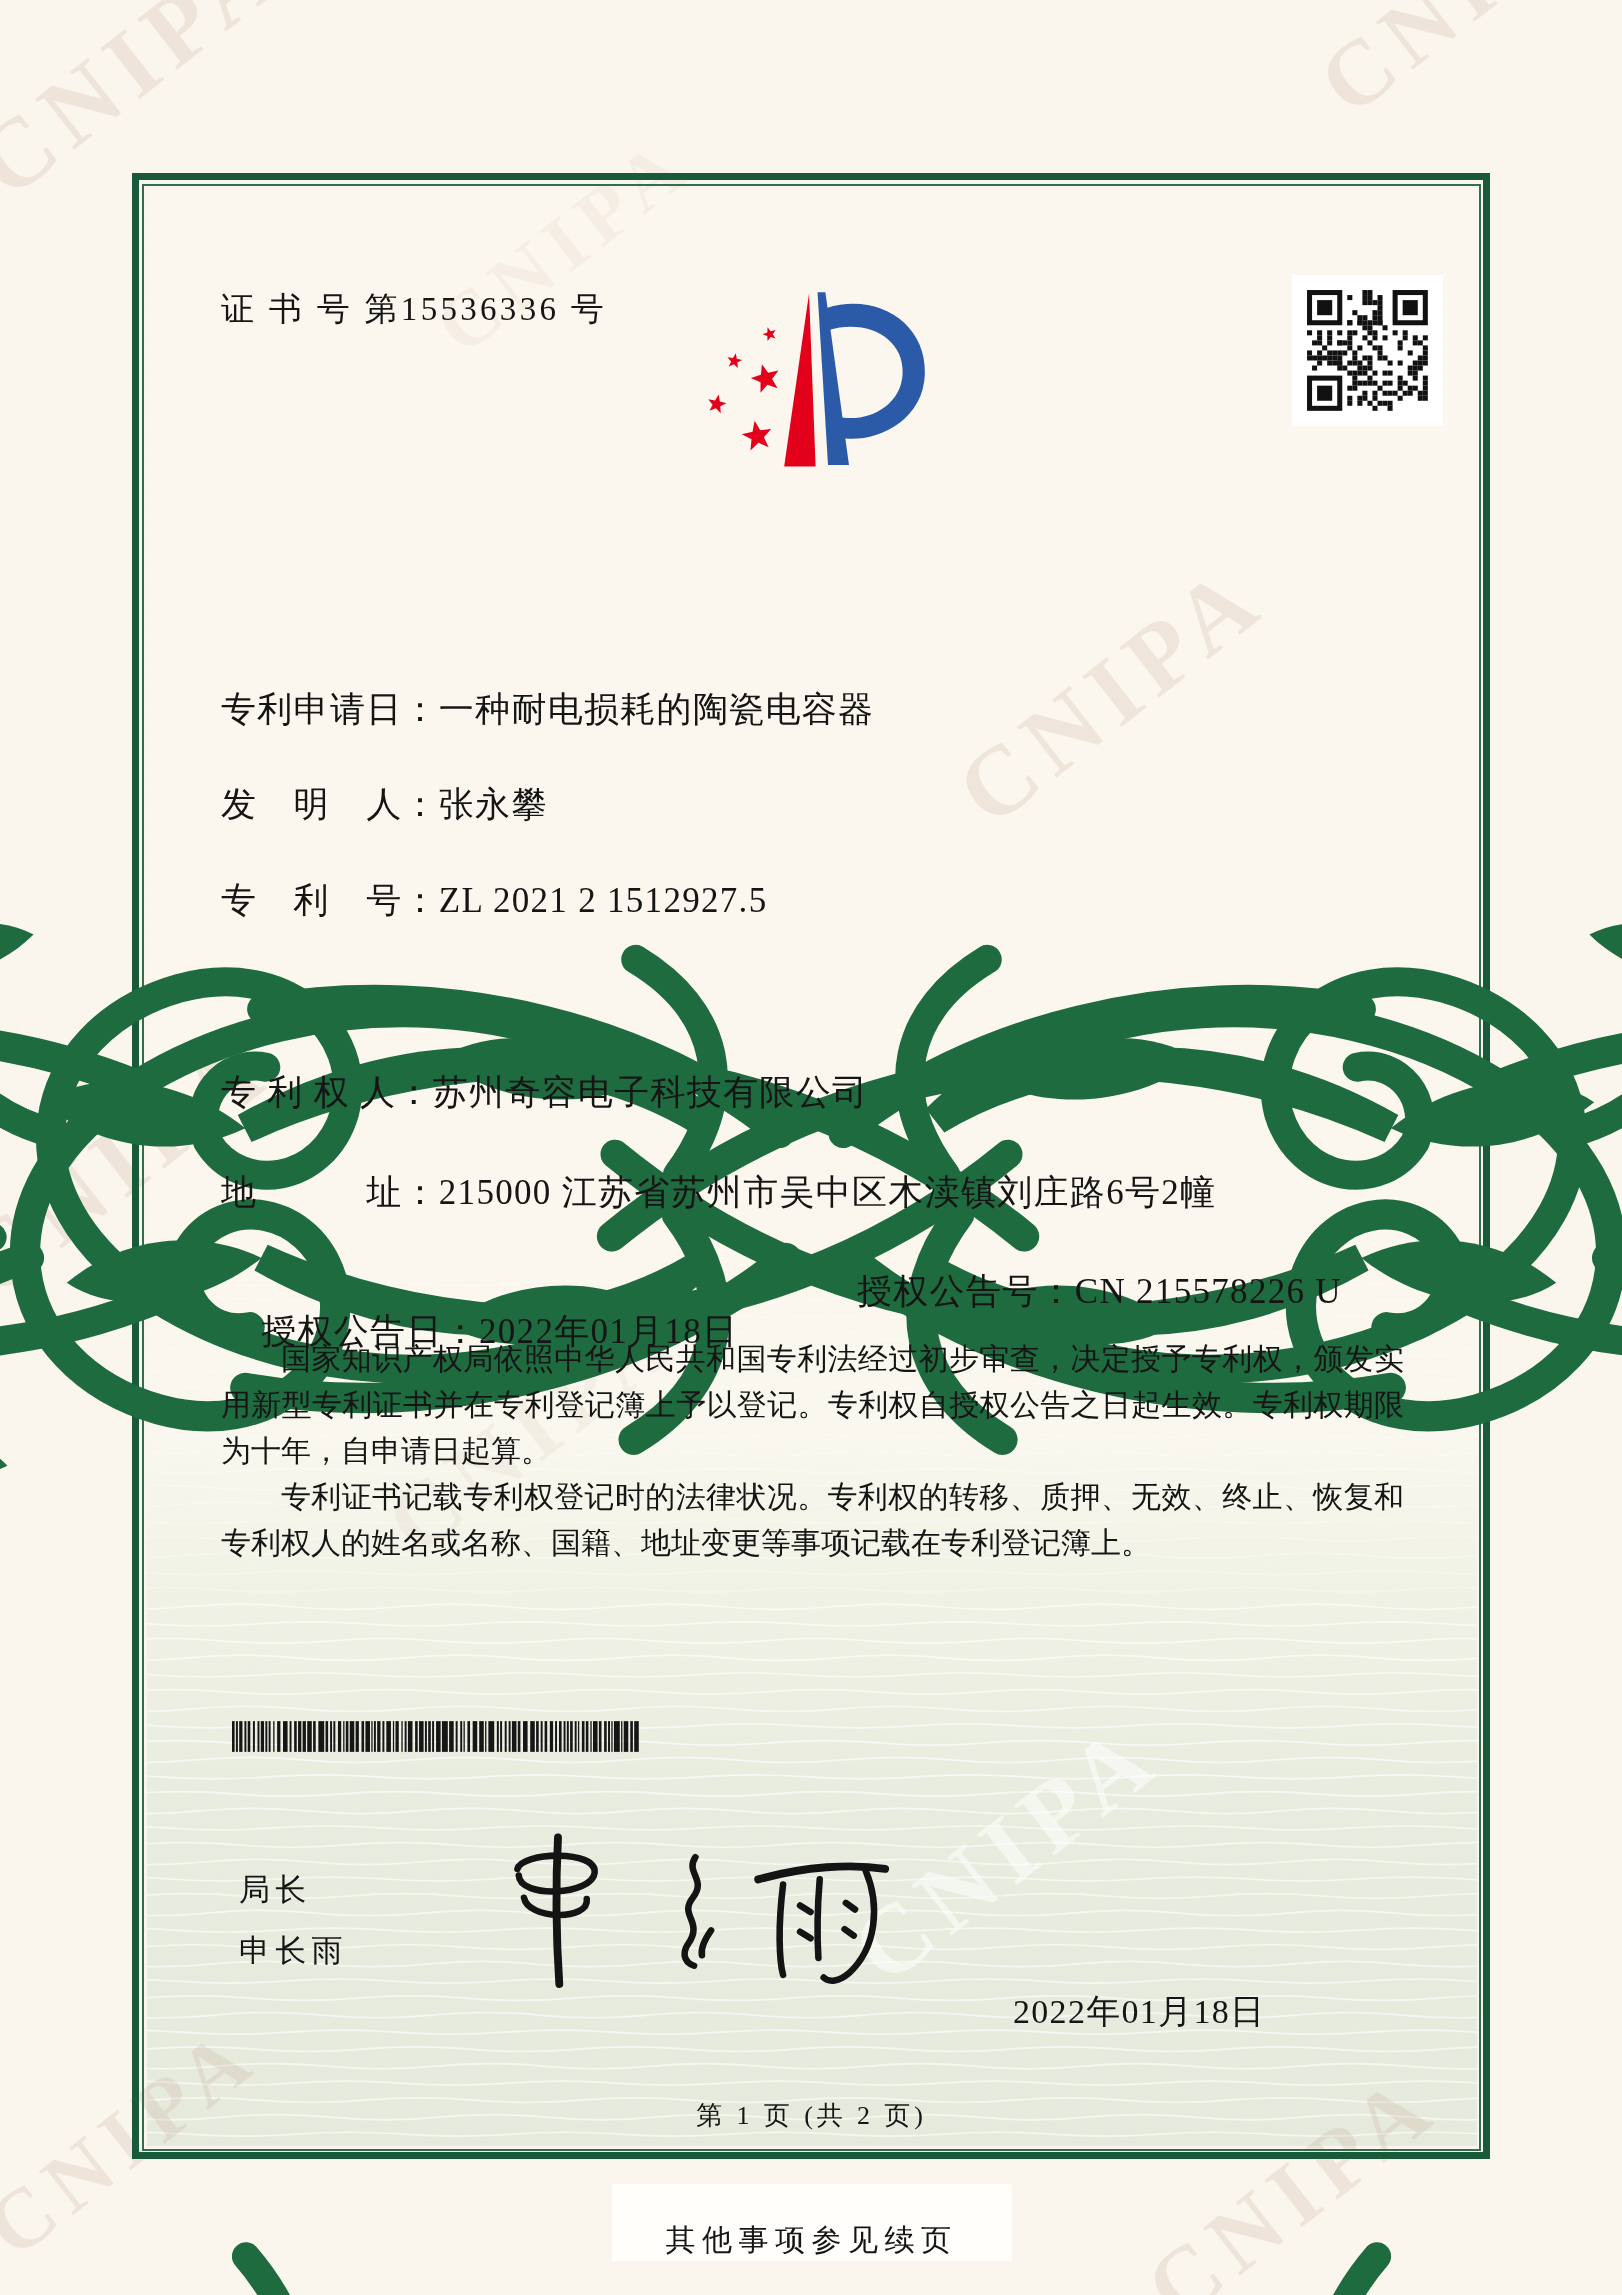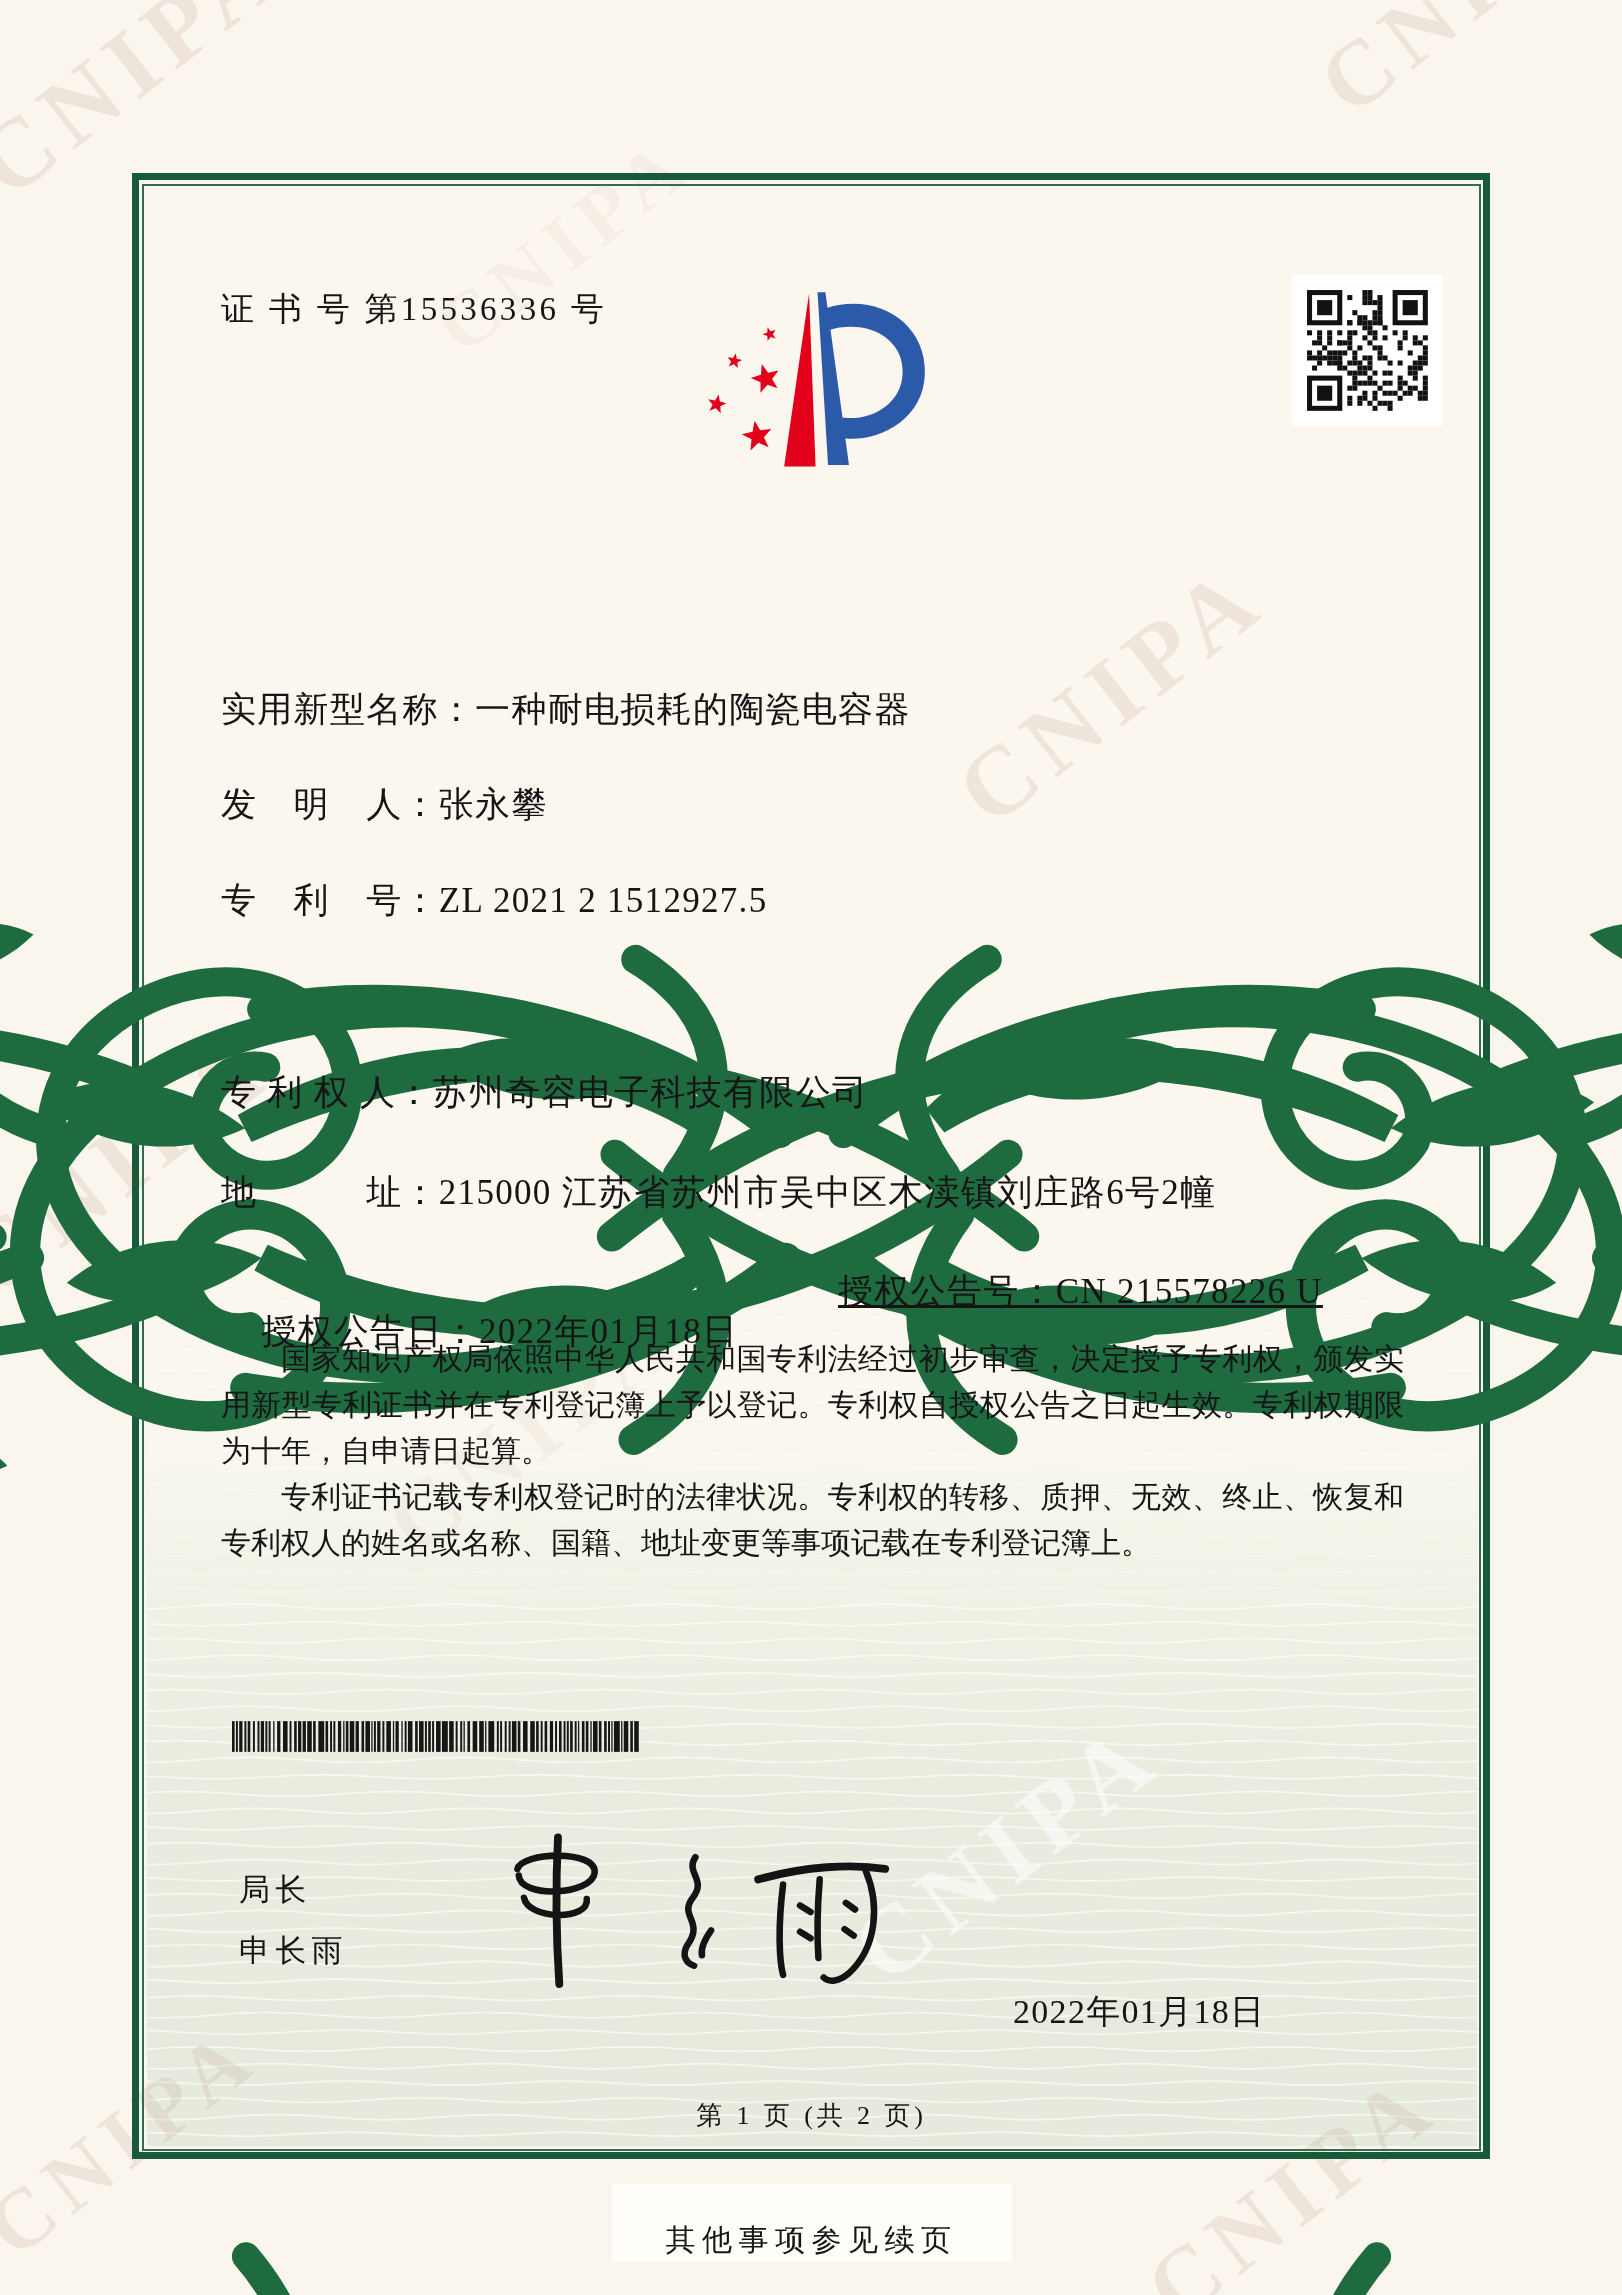--- a/index.html
+++ b/index.html
@@ -13,21 +13,21 @@
   .frame-outer{left:132px;top:173px;width:1344px;height:1972px;border:7.9px solid #185a3a;}
   .frame-inner{left:142px;top:184px;width:1335px;height:1963px;border:2px solid #2f6f4c;}
   .wm{position:absolute;font-family:"Liberation Serif","DejaVu Serif",serif;font-weight:700;
       letter-spacing:10.5px;transform:rotate(-38deg);transform-origin:left top;user-select:none;}
   .wm-pink{color:#c9ae9d;opacity:.24;}
   .wm-faint{color:#cfb6a6;opacity:.13;}
   .wm-white{color:#ffffff;opacity:.55;}
   .cert-no{left:221px;top:287px;font-size:33px;letter-spacing:3.3px;}
   .title{left:0;right:0;top:491px;text-align:center;font-size:81px;font-weight:700;letter-spacing:6.5px;}
   .row{position:absolute;left:221px;font-size:35px;white-space:pre;letter-spacing:1.3px;}
-  .row .pair2{position:absolute;left:617px;top:0;white-space:pre;text-decoration:underline;}
+  .row .pair2{position:absolute;left:636px;top:0;white-space:pre;}
   .paras{left:221px;top:1336px;width:1183px;font-size:30px;line-height:46px;text-align:justify;}
   .paras p{margin:0;text-indent:2em;}
   .signer{position:absolute;left:239px;font-size:31px;letter-spacing:5.2px;}
   .date{left:1013px;top:1989px;font-size:34px;letter-spacing:1.3px;}
   .page-info{left:0;right:0;top:2098px;text-align:center;font-size:26px;letter-spacing:3.9px;}
   .footer-band{left:612px;top:2184px;width:400px;height:77px;background:#fffefb;}
   .footer-note{left:0;right:0;top:2204px;text-align:center;font-size:30px;letter-spacing:6.5px;margin-top:16px;}
   svg{display:block;}
 </style>
 </head>
@@ -407,21 +407,21 @@
         <rect x="130.9" y="0" width="53.9" height="53.9" fill="#111"></rect>
         <rect x="138.6" y="7.7" width="38.5" height="38.5" fill="#fff"></rect>
         <rect x="146.3" y="15.4" width="23.1" height="23.1" fill="#111"></rect>
         <rect x="0" y="130.9" width="53.9" height="53.9" fill="#111"></rect>
         <rect x="7.7" y="138.6" width="38.5" height="38.5" fill="#fff"></rect>
         <rect x="15.4" y="146.3" width="23.1" height="23.1" fill="#111"></rect>
       </g>
   </svg>
 
 
-  <div class="row" style="top:686px"><span>实用新型名称：</span><span>一种耐电损耗的陶瓷电容器</span></div>
+  <div class="row" style="top:686px"><span>专利申请日：</span><span>一种耐电损耗的陶瓷电容器</span></div>
   <div class="row" style="top:781px"><span>发　明　人：</span><span>张永攀</span></div>
   <div class="row" style="top:877px"><span>专　利　号：</span><span>ZL 2021 2 1512927.5</span></div>
   <div class="row" style="top:1069px"><span>专 利 权 人：</span><span>苏州奇容电子科技有限公司</span></div>
   <div class="row" style="top:1169px"><span>地　　　址：</span><span>215000 江苏省苏州市吴中区木渎镇刘庄路6号2幢</span></div>
   <div class="row" style="top:1268px">
     <span>授权公告日：</span><span>2022年01月18日</span>
     <span class="pair2"><span>授权公告号：</span><span>CN 215578226 U</span></span>
   </div>
 
   <div class="abs paras">

